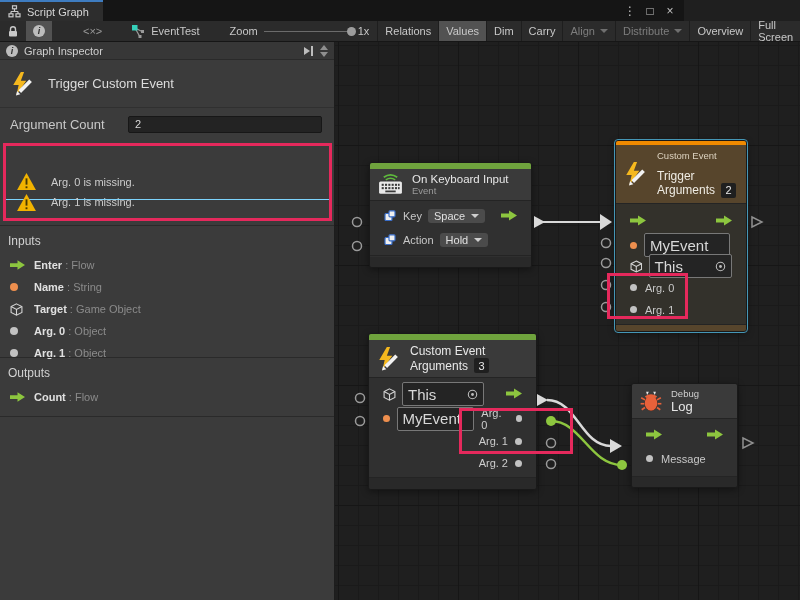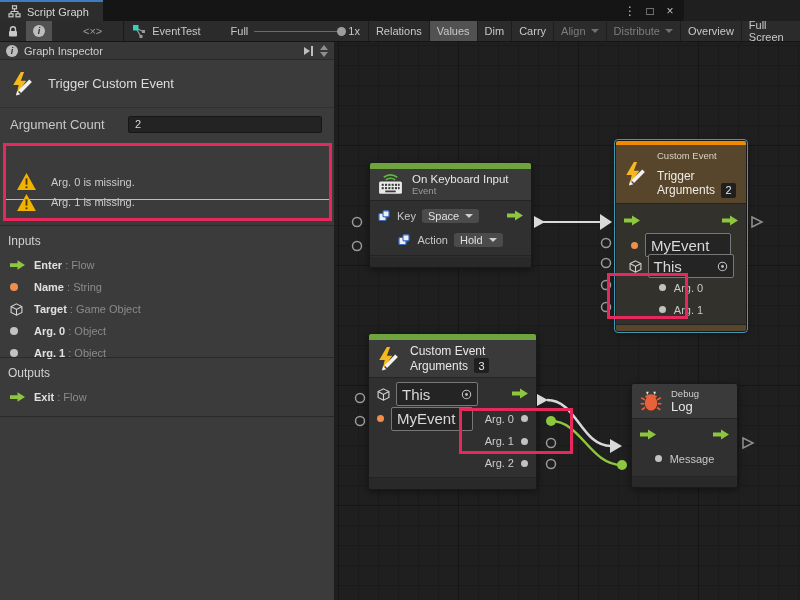--- a/index.html
+++ b/index.html
@@ -88,21 +88,21 @@
           border:1px solid #191919; border-radius:3px; box-shadow:0 2px 7px rgba(0,0,0,0.4); z-index:2; }
   .nbar { height:6px; border-radius:2px 2px 0 0; }
   .nbar.green { background:#6fa33d; }
   .nbar.orange { background:#f08a00; height:7px; }
   .nhead { display:flex; align-items:center; gap:8px; padding:4px 7px; background:#3a3a3a; }
   .nhead .ncol { display:flex; flex-direction:column; }
   .ntitle { font-size:11.5px; color:#e6e6e6; }
   .nsub { font-size:9.5px; color:#9b9b9b; }
   .ncat { font-size:9.5px; color:#cfcfcf; }
   .nbody { border-top:1px solid #242424; border-bottom:1px solid #242424; background:#303030; padding:3px 0; }
-  .nrow { display:flex; align-items:center; padding:0 8px;justify-content:center; }
+  .nrow { display:flex; align-items:center; padding:0 14px; }
   .nfoot { height:10px; background:#292929; margin-top:auto; border-radius:0 0 2px 2px; }
   .badge { background:#1f1f1f; border-radius:2px; color:#e8e8e8; font-size:11px; min-width:15px; height:15px;
            display:inline-flex; align-items:center; justify-content:center; padding:0 3px; margin-left:6px; }
   .dropdown { display:inline-flex; align-items:center; background:#4b4b4b; border-radius:3px; padding:1px 6px;
               color:#e0e0e0; font-size:11px; }
   .dropdown .caret-down { border-top-color:#cfcfcf; margin-left:6px; }
   .nlabel { font-size:11px; color:#c8c8c8; }
   .nfield { background:#242424; border:1px solid #787878; border-radius:2px; color:#d8d8d8; font-size:15px;
             height:24px; display:inline-flex; align-items:center; padding:0 5px; }
   .flowarrow { display:inline-block; }
@@ -177,21 +177,21 @@
       <svg width="14" height="14" viewBox="0 0 14 14">
         <line x1="4" y1="4" x2="11" y2="7.5" stroke="#9a9a9a" stroke-width="1.2"></line>
         <line x1="4" y1="4" x2="8.5" y2="12" stroke="#9a9a9a" stroke-width="1.2"></line>
         <rect x="1" y="1" width="5.5" height="5.5" fill="#35d0ba"></rect>
         <rect x="10" y="6" width="3" height="3" fill="#9a9a9a"></rect>
         <rect x="7.5" y="11" width="3" height="3" fill="#9a9a9a"></rect>
       </svg>
       <span>EventTest</span>
     </div>
     <div class="tb-group" style="margin-left:14px;">
-      <span>Full</span>
+      <span>Zoom</span>
       <div class="zoom-track">
         <div class="zoom-handle"></div>
       </div>
       <span>1x</span>
     </div>
     <div class="right-buttons">
       <div class="tbtn">
           <span>Relations</span>
         </div>
       <div class="tbtn active">
@@ -318,21 +318,21 @@
     </div>
 
     <div class="section sec-outputs">
       <div class="sec-head">Outputs</div>
       <div class="pin-row">
         <span class="pin-icon">
           <svg width="15" height="10" viewBox="0 0 16 10">
               <polygon points="0,3 8,3 8,0 16,5 8,10 8,7 0,7" fill="#8dc63f"></polygon>
             </svg>
         </span>
-        <span class="pin-name">Exit</span>
+        <span class="pin-name">Count</span>
           <span class="pin-sep"> : </span>
           <span class="pin-type">Flow</span>
       </div>
     </div>
   </div>
 
   <div class="graph">
 
     <div class="node node-keyboard">
       <div class="nbar green"></div>

